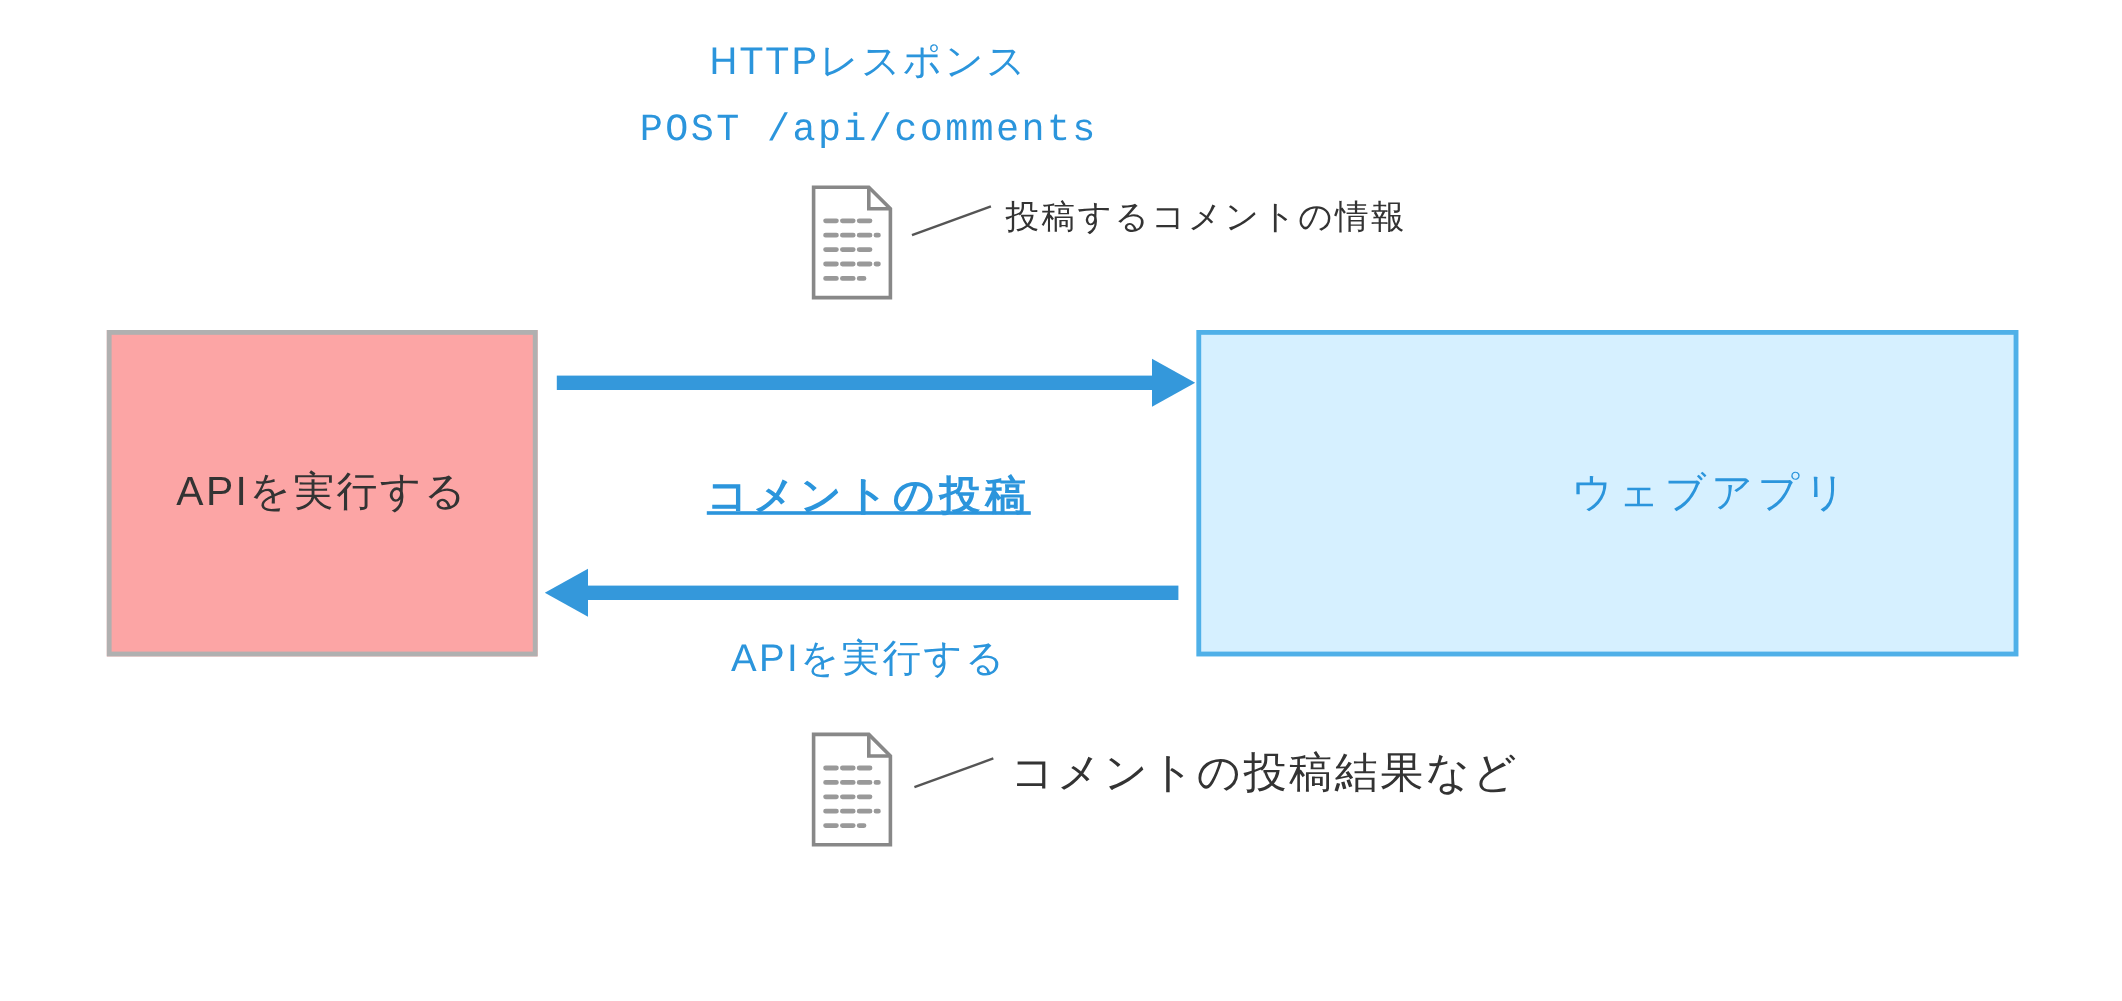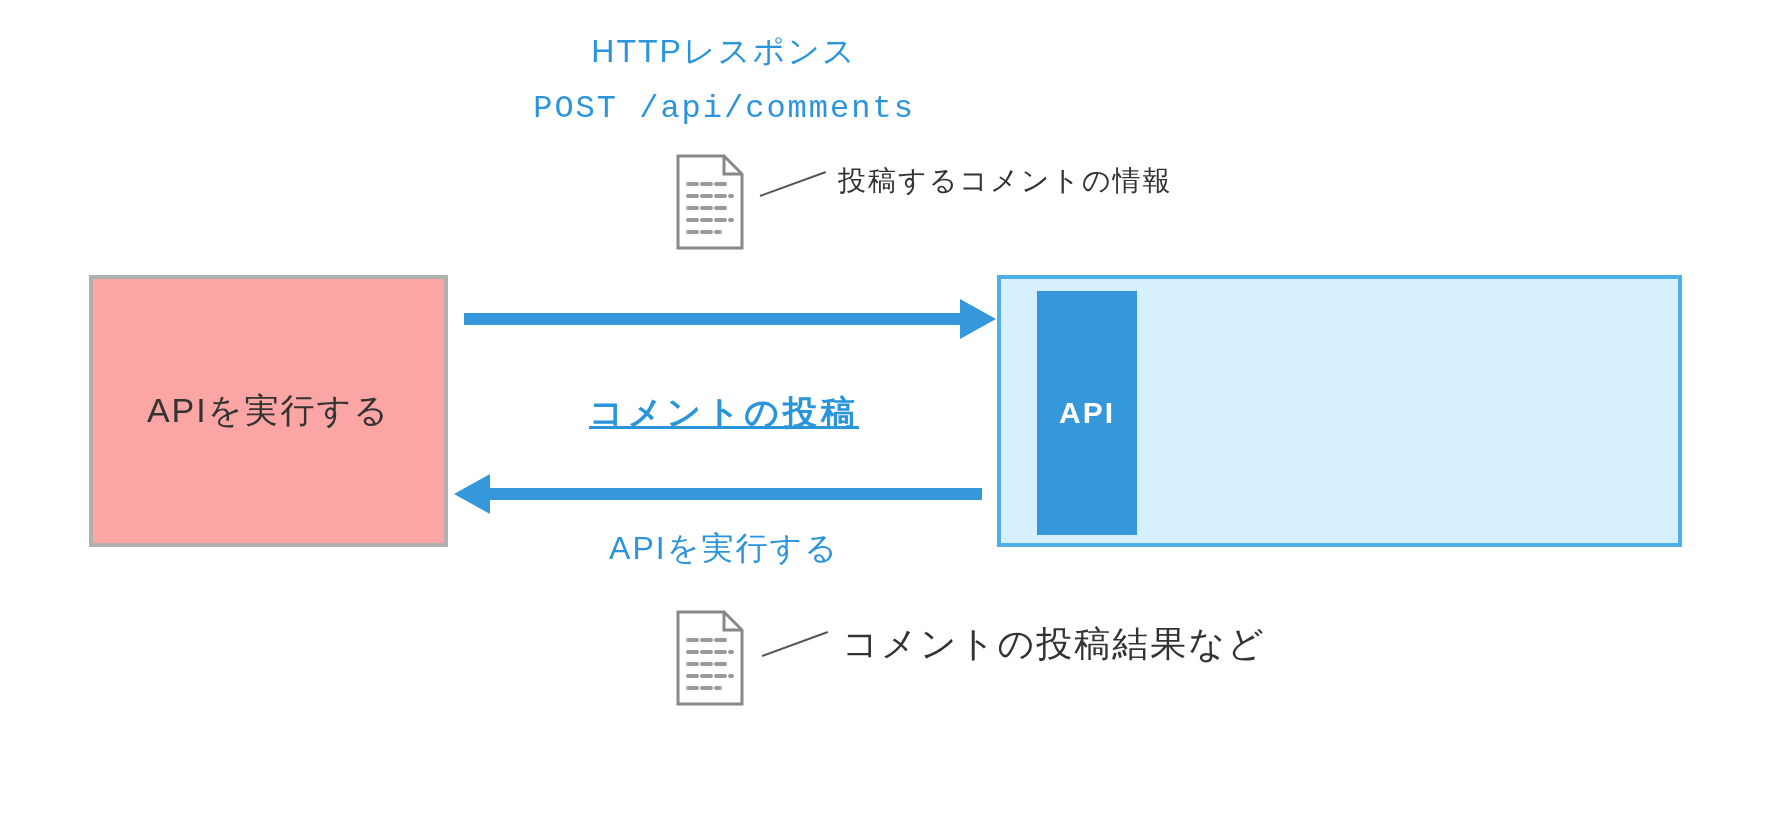--- a/index.html
+++ b/index.html
@@ -139,21 +139,21 @@
 </head>
 <body>
 
 <div class="left-box">
   <div class="label">
     <span>APIを実行する</span><br>
   </div>
 </div>
 
 <div class="right-box">
-  <div class="api-block">API</div>
+  <div class="right-label">ウェブアプリ</div>
 </div>
 
 <div class="arrow-right"></div>
 <div class="arrow-left"></div>
 
 <div class="txt blue t-request">HTTPレスポンス</div>
 <div class="txt blue mono t-endpoint">POST /api/comments</div>
 
 <div class="txt blue bold t-center">コメントの投稿</div>
 

